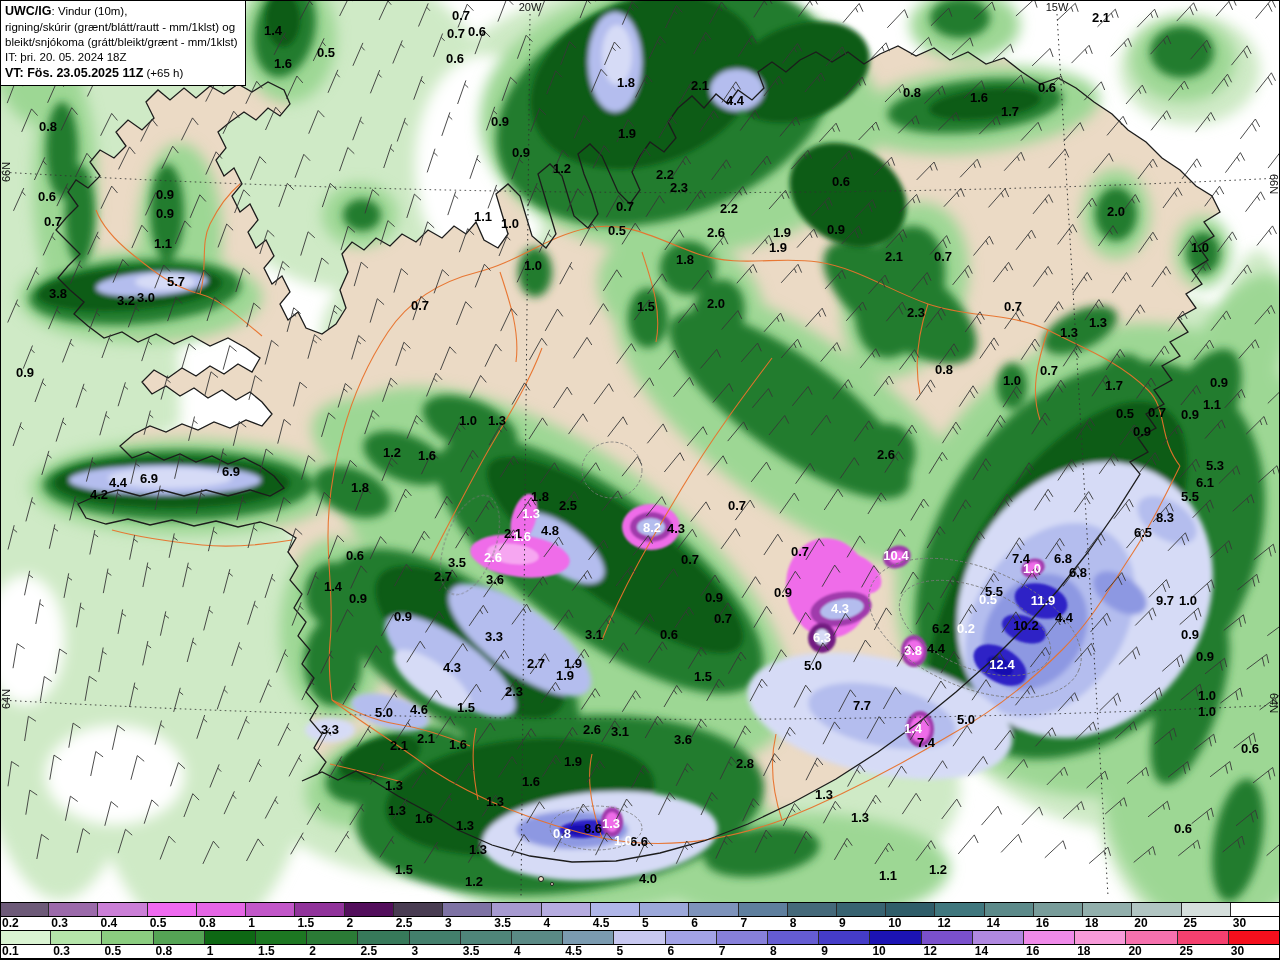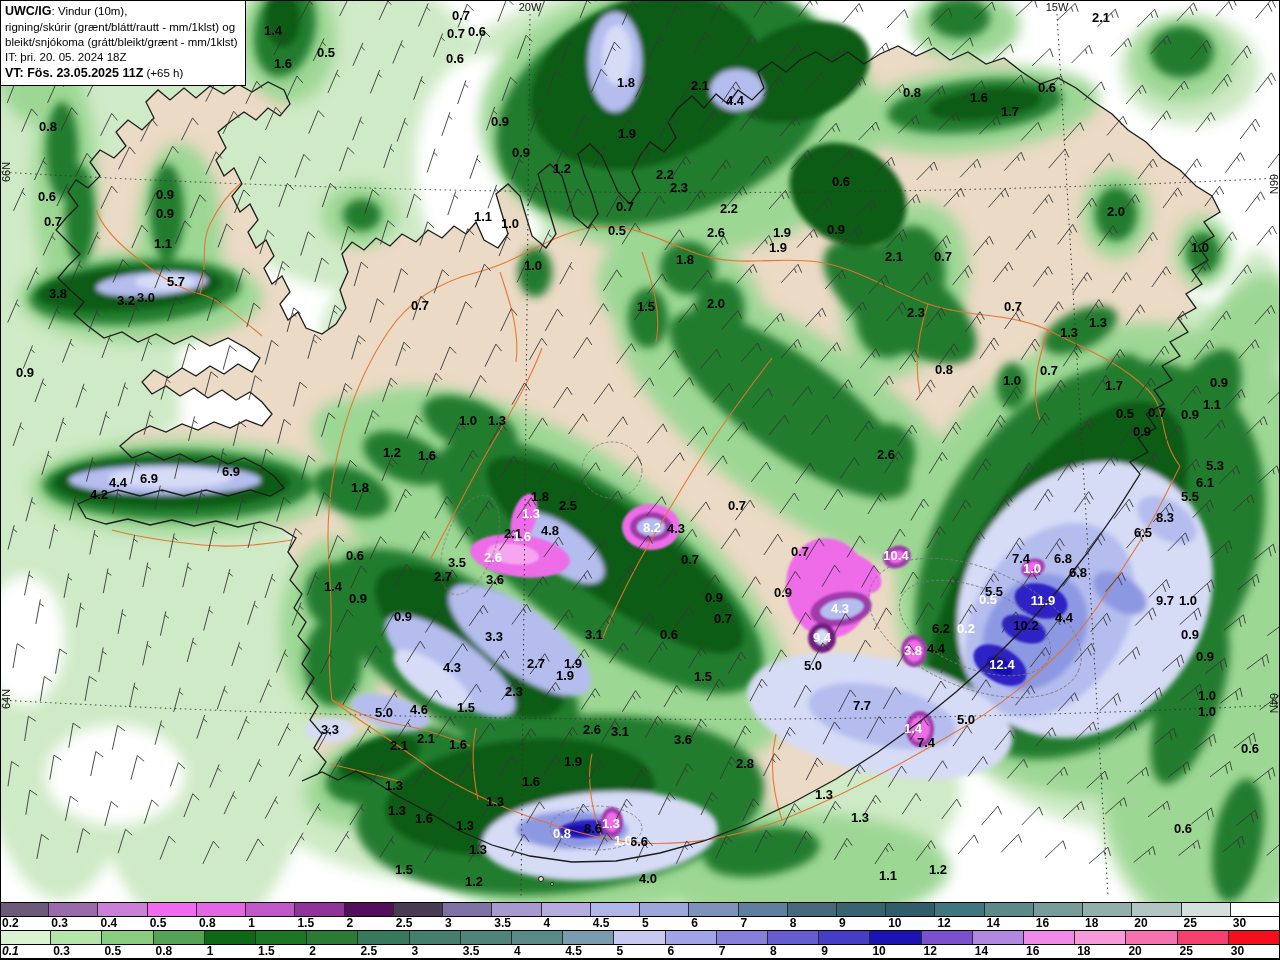--- a/index.html
+++ b/index.html
@@ -421,21 +421,21 @@
       <span class="map-label" style="left: 593px; top: 828px;">8.6</span>
       <span class="map-label" style="left: 639px; top: 841px;">6.6</span>
       <span class="map-label" style="left: 888px; top: 875px;">1.1</span>
       <span class="map-label" style="left: 938px; top: 869px;">1.2</span>
       <span class="map-label w" style="left: 531px; top: 513px;">1.3</span>
       <span class="map-label w" style="left: 522px; top: 536px;">1.6</span>
       <span class="map-label w" style="left: 652px; top: 527px;">8.2</span>
       <span class="map-label w" style="left: 493px; top: 557px;">2.6</span>
       <span class="map-label w" style="left: 896px; top: 555px;">10.4</span>
       <span class="map-label w" style="left: 840px; top: 608px;">4.3</span>
-      <span class="map-label w" style="left: 822px; top: 637px;">9.4</span>
+      <span class="map-label w" style="left: 822px; top: 637px;">6.3</span>
       <span class="map-label w" style="left: 913px; top: 650px;">3.8</span>
       <span class="map-label w" style="left: 1002px; top: 664px;">12.4</span>
       <span class="map-label w" style="left: 913px; top: 728px;">1.4</span>
       <span class="map-label w" style="left: 966px; top: 628px;">0.2</span>
       <span class="map-label w" style="left: 988px; top: 599px;">0.5</span>
       <span class="map-label w" style="left: 1043px; top: 600px;">11.9</span>
       <span class="map-label w" style="left: 1032px; top: 568px;">1.0</span>
       <span class="map-label w" style="left: 562px; top: 833px;">0.8</span>
       <span class="map-label w" style="left: 611px; top: 823px;">1.3</span>
       <span class="map-label w" style="left: 623px; top: 840px;">1.0</span>
@@ -537,21 +537,21 @@
       <div style="background: rgb(28, 19, 180);"></div>
       <div style="background: rgb(122, 80, 204);"></div>
       <div style="background: rgb(176, 136, 224);"></div>
       <div style="background: rgb(239, 138, 233);"></div>
       <div style="background: rgb(247, 154, 217);"></div>
       <div style="background: rgb(246, 113, 174);"></div>
       <div style="background: rgb(245, 64, 111);"></div>
       <div style="background: rgb(245, 15, 29);"></div>
     </div>
   <div class="bar-ticks" id="ticks-rain">
-      <span style="left: 0%; font-style: italic;">0.1</span>
+      <span style="left: 0%;">0.1</span>
       <span style="left: 4%;">0.3</span>
       <span style="left: 8%;">0.5</span>
       <span style="left: 12%;">0.8</span>
       <span style="left: 16%;">1</span>
       <span style="left: 20%;">1.5</span>
       <span style="left: 24%;">2</span>
       <span style="left: 28%;">2.5</span>
       <span style="left: 32%;">3</span>
       <span style="left: 36%;">3.5</span>
       <span style="left: 40%;">4</span>

